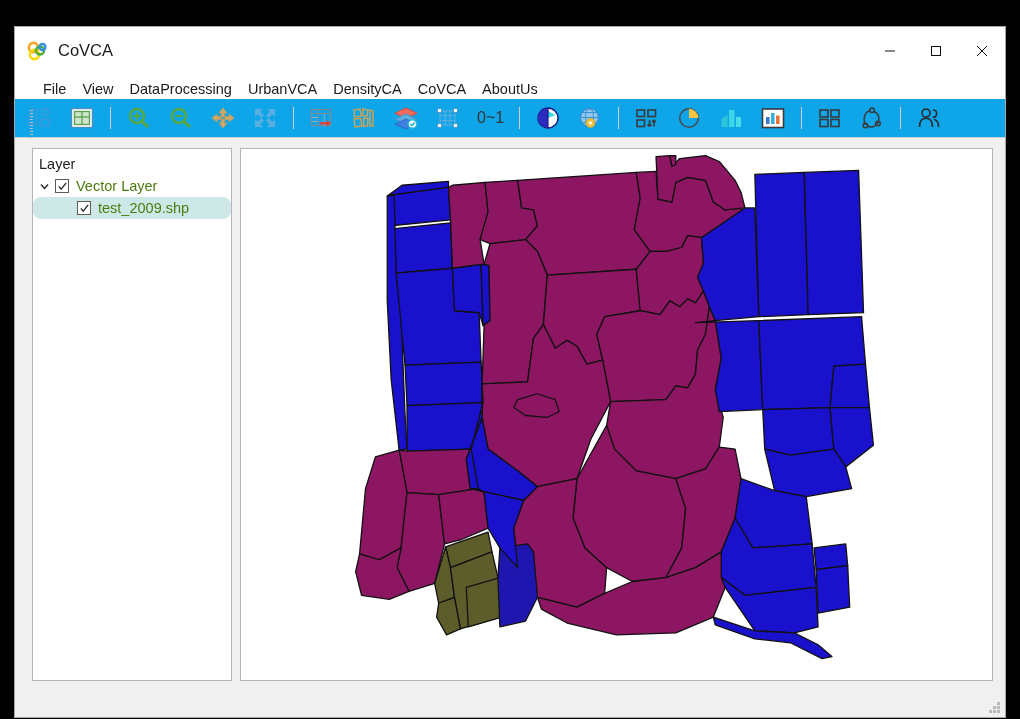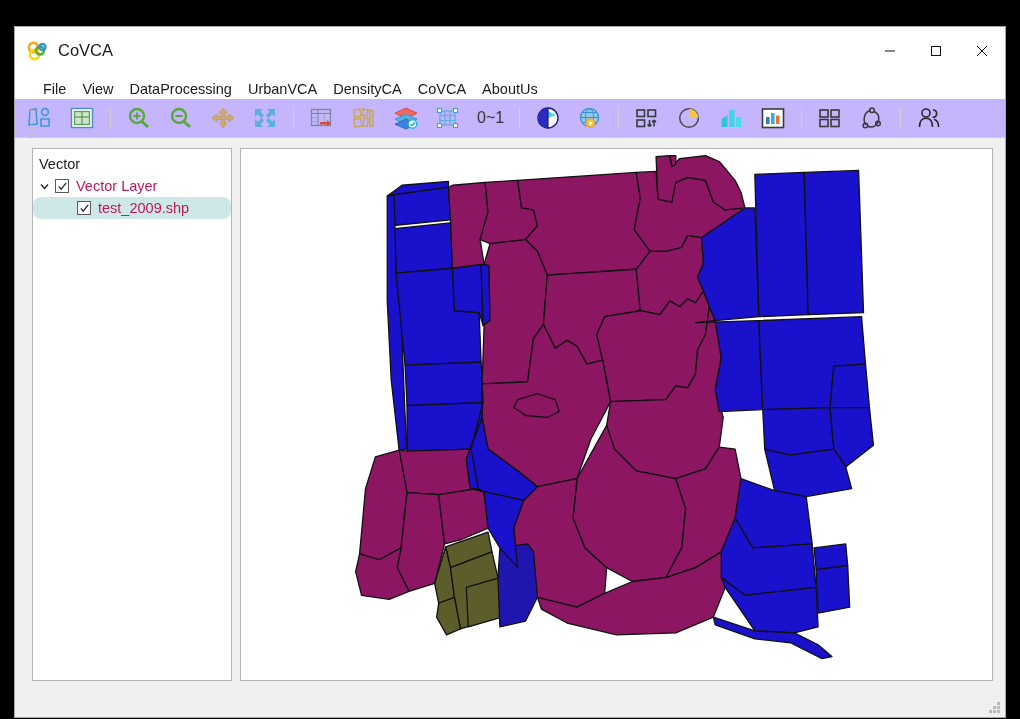--- a/index.html
+++ b/index.html
@@ -67,21 +67,21 @@
     font-size: 14.5px;
     color: #1b1b1b;
     padding: 2px 8px;
     white-space: nowrap;
     cursor: default;
   }
 
   
   #toolbar {
     height: 39px;
-    background: #c4b5fd;
+    background: #0ea5e9;
     border-bottom: 1px solid #cfcfcf;
     display: flex;
     align-items: center;
     padding-left: 6px;
     flex: 0 0 auto;
     gap: 4px;
   }
   #toolbar::before {
     content: "";
     position: absolute;
@@ -130,21 +130,21 @@
   #layer-title {
     font-size: 14.5px;
     color: #1b1b1b;
     padding: 1px 0 3px 6px;
   }
   .tree-row {
     display: flex;
     align-items: center;
     height: 22px;
     font-size: 14.5px;
-    color: #be185d;
+    color: #4d7c0f;
     cursor: default;
     white-space: nowrap;
   }
   .tree-row.selected { background: #cde8e6; border-radius: 8px; }
   .tw-arrow {
     width: 22px; height: 22px;
     display: flex; align-items: center; justify-content: center;
     flex: 0 0 auto;
   }
   .tw-arrow.spacer { visibility: hidden; }
@@ -442,21 +442,21 @@
           <path d="M18 13.3 C21 14.2 22.7 17 22.5 21"></path>
         </g>
       </svg>
     </div>
 
   </div>
 
   <div id="work-area">
 
     <div id="layer-panel">
-      <div id="layer-title">Vector</div>
+      <div id="layer-title">Layer</div>
 
       <div class="tree-row">
         <span class="tw-arrow">
           <svg width="11" height="11" viewBox="0 0 11 11">
             <path d="M2 3.6 L5.5 7.4 L9 3.6" fill="none" stroke="#2b2b2b" stroke-width="1.5"></path>
           </svg>
         </span>
         <span class="cbox">
           <svg width="11" height="11" viewBox="0 0 11 11">
             <path d="M1.8 5.4 L4.2 8.2 L9.2 1.8" fill="none" stroke="#2b2b2b" stroke-width="1.3"></path>

